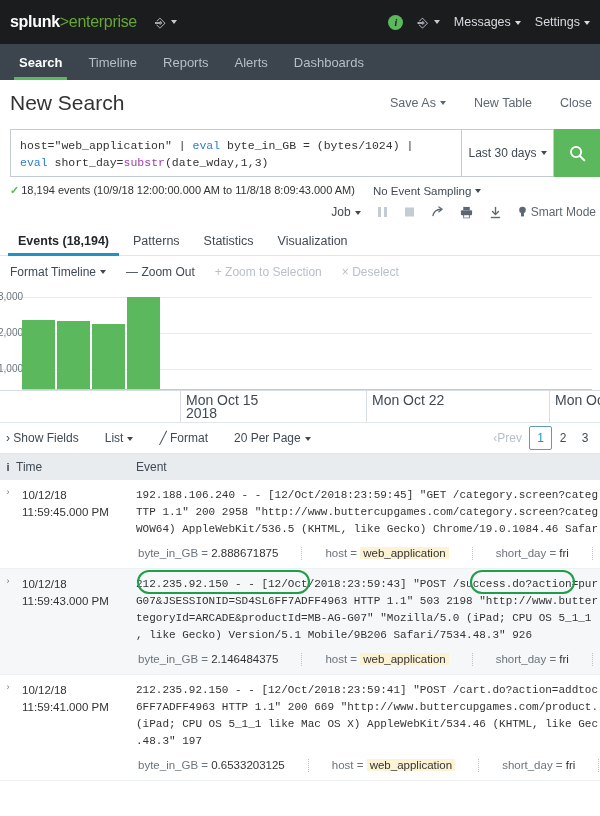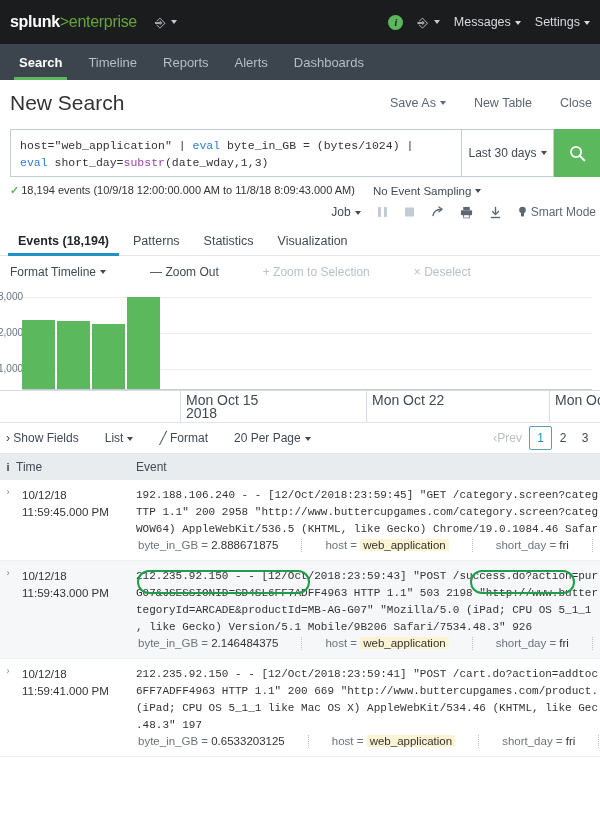--- a/index.html
+++ b/index.html
@@ -100,21 +100,21 @@
     display: flex; align-items: center; padding: 0 12px; font-size: 12.5px;
     color: #404a54; position: relative; white-space: nowrap;
   }
   .restab.active { font-weight: 700; color: #23282d; }
   .restab.active::after {
     content: ""; position: absolute; left: 2px; right: 2px; bottom: -1px;
     height: 3px; background: #1e93c6;
   }
 
   
-  .tlcontrols { display: flex; align-items: center; gap: 44px; padding: 7px 10px 5px 10px; height: 29px; }
+  .tlcontrols { display: flex; align-items: center; gap: 20px; padding: 7px 10px 5px 10px; height: 29px; }
   .tlc { font-size: 12px; color: #404a54; white-space: nowrap; }
   .tlc.disabled { color: #b9c0c8; }
   .tlc .caret { border-top-color: #404a54; }
 
   
   .chartwrap { position: relative; height: 105px; margin: 0 8px 0 0; }
   .chart-grid { position: absolute; left: 0; right: 0; top: 0; bottom: 0; }
   .gridline { position: absolute; left: 0; right: 0; height: 1px; background: #e8ecef; }
   .ylabel {
     position: absolute; left: -2px; font-size: 10px; color: #6b747d;
@@ -156,21 +156,21 @@
   .ev-arrow { color: #6b747d; font-size: 9px; line-height: 1; }
   .ev-time {
     width: 120px; padding: 7px 4px 7px 6px; font-size: 11.5px; color: #333;
     line-height: 17px; white-space: nowrap;
   }
   .ev-body { flex: 1; padding: 7px 0 8px 0; overflow: hidden; }
   .ev-raw {
     font-family: "Liberation Mono", monospace; font-size: 11px; line-height: 17px;
     color: #333; white-space: nowrap;
   }
-  .ev-fields { display: flex; align-items: center; gap: 12px; white-space: nowrap; }
+  .ev-fields { display: flex; align-items: center; margin-top: 8px; gap: 12px; white-space: nowrap; }
   .fchip { font-size: 11.5px; color: #6b747d; padding: 1px 2px; white-space: nowrap; }
   .fchip b { color: #333; font-weight: 400; }
   .fchip .hl { background: #fcf3d4; padding: 0 3px; color: #333; }
   .fdiv { width: 1px; height: 13px; border-left: 1px dotted #b9c0c8; margin: 0 9px; }
 
   
   .anno {
     position: absolute; border: 2.5px solid #1e9e4a; border-radius: 14px;
     pointer-events: none;
   }

